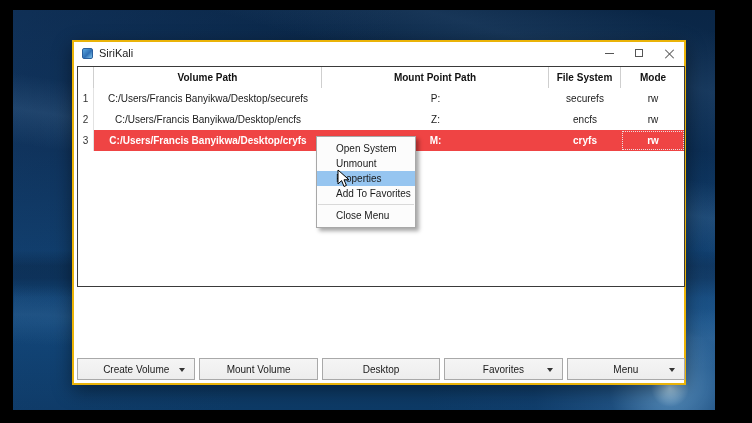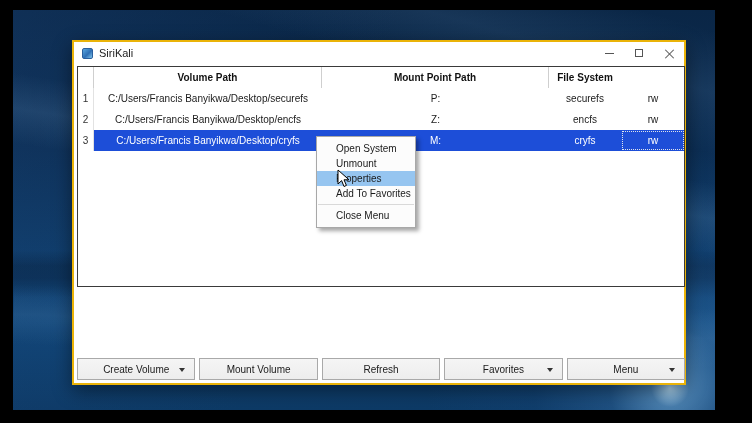--- a/index.html
+++ b/index.html
@@ -53,21 +53,21 @@
   
   .table-wrap { position:absolute; left:3px; top:24px; width:608px; height:221px;
     border:1px solid #3a3a3a; background:#ffffff; overflow:hidden; }
   .tgrid { display:grid; grid-template-columns:16px 228px 227px 72px 64px; }
   .th { height:21px; line-height:21px; font-size:10px; font-weight:bold; color:#111;
     text-align:center; border-right:1px solid #cfcfcf; background:#fff; }
   .th:last-child { border-right:none; }
   .td { height:21px; line-height:21px; font-size:10px; color:#1a1a1a; text-align:center;
     white-space:nowrap; overflow:hidden; }
   .rownum { color:#333; border-right:1px solid #e2e2e2; background:#fff; }
-  .row-selected .sel { background:#1d4ed8; color:#ffffff; }
+  .row-selected .sel { background:#ef4444; color:#ffffff;font-weight:bold; }
   .cell-focus { outline:1px dotted rgba(235,235,235,0.95); outline-offset:-2px; }
 
   
   .context-menu { position:absolute; left:316px; top:136px; width:100px;
     background:#fcfcfc; border:1px solid #a8a8a8; padding:4px 0;
     box-shadow:3px 3px 4px rgba(0,0,0,0.35); z-index:20; }
   .menu-item { height:15px; line-height:15px; font-size:10px; color:#1a1a1a;
     padding-left:19px; white-space:nowrap; }
   .menu-item.highlight { background:#96c5f0; }
   .menu-sep { height:1px; background:#d9d9d9; margin:3px 1px; }
@@ -113,20 +113,21 @@
           </div>
       </div>
     </div>
 
     <div class="table-wrap">
       <div class="tgrid">
         <div class="th"></div>
         <div class="th">Volume Path</div>
         <div class="th">Mount Point Path</div>
         <div class="th">File System</div>
+        <div class="th">Mode</div>
       </div>
 
       <div class="tgrid">
         <div class="td rownum">1</div>
         <div class="td">C:/Users/Francis Banyikwa/Desktop/securefs</div>
         <div class="td">P:</div>
         <div class="td">securefs</div>
         <div class="td">rw</div>
       </div>
 
@@ -149,21 +150,21 @@
 
     <div class="btnbar">
       <div class="tool-btn">
         <span>Create Volume</span>
         <span class="dd-arrow"></span>
       </div>
       <div class="tool-btn">
         <span>Mount Volume</span>
       </div>
       <div class="tool-btn">
-        <span>Refresh</span>
+        <span>Desktop</span>
       </div>
       <div class="tool-btn">
         <span>Favorites</span>
         <span class="dd-arrow"></span>
       </div>
       <div class="tool-btn">
         <span>Menu</span>
         <span class="dd-arrow"></span>
       </div>
     </div>

